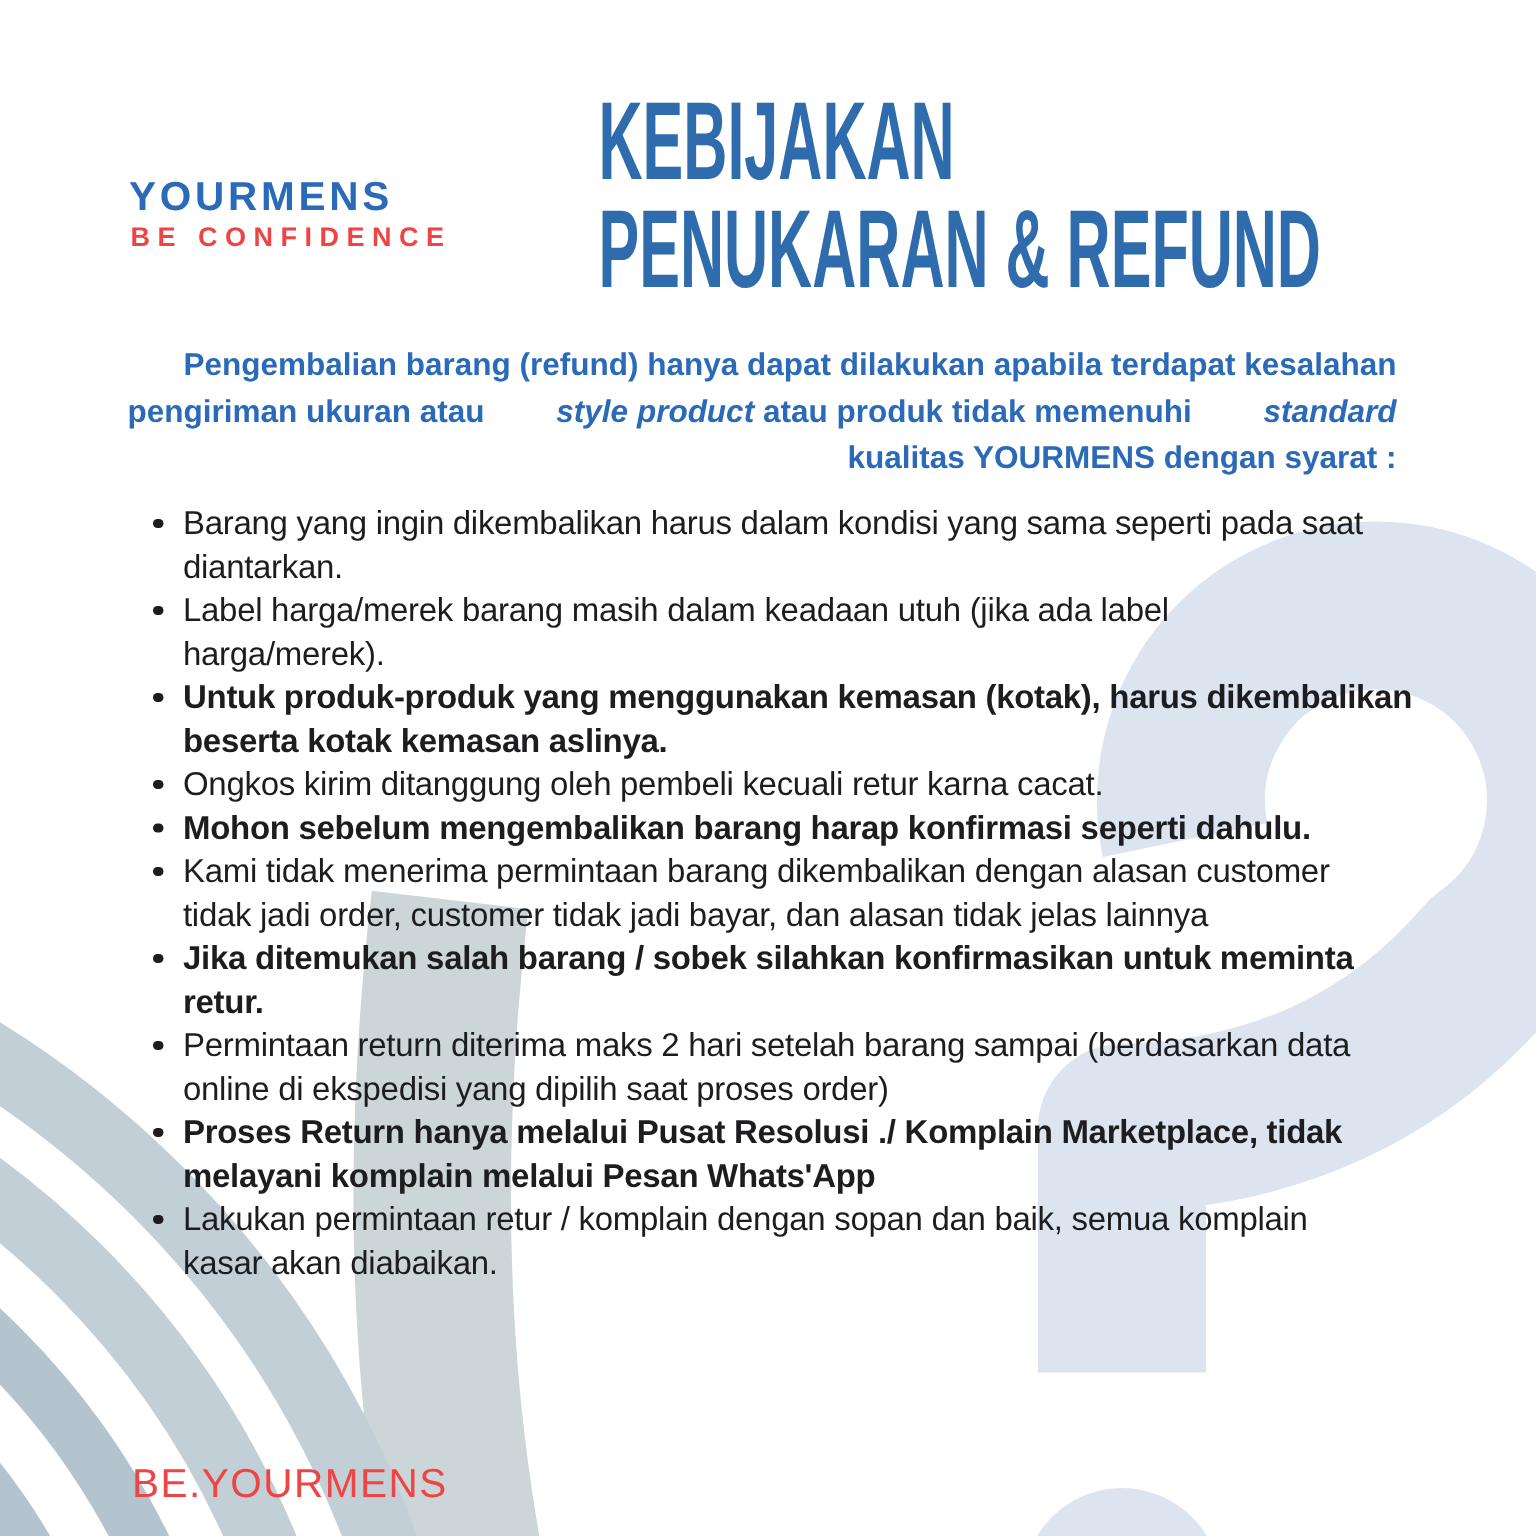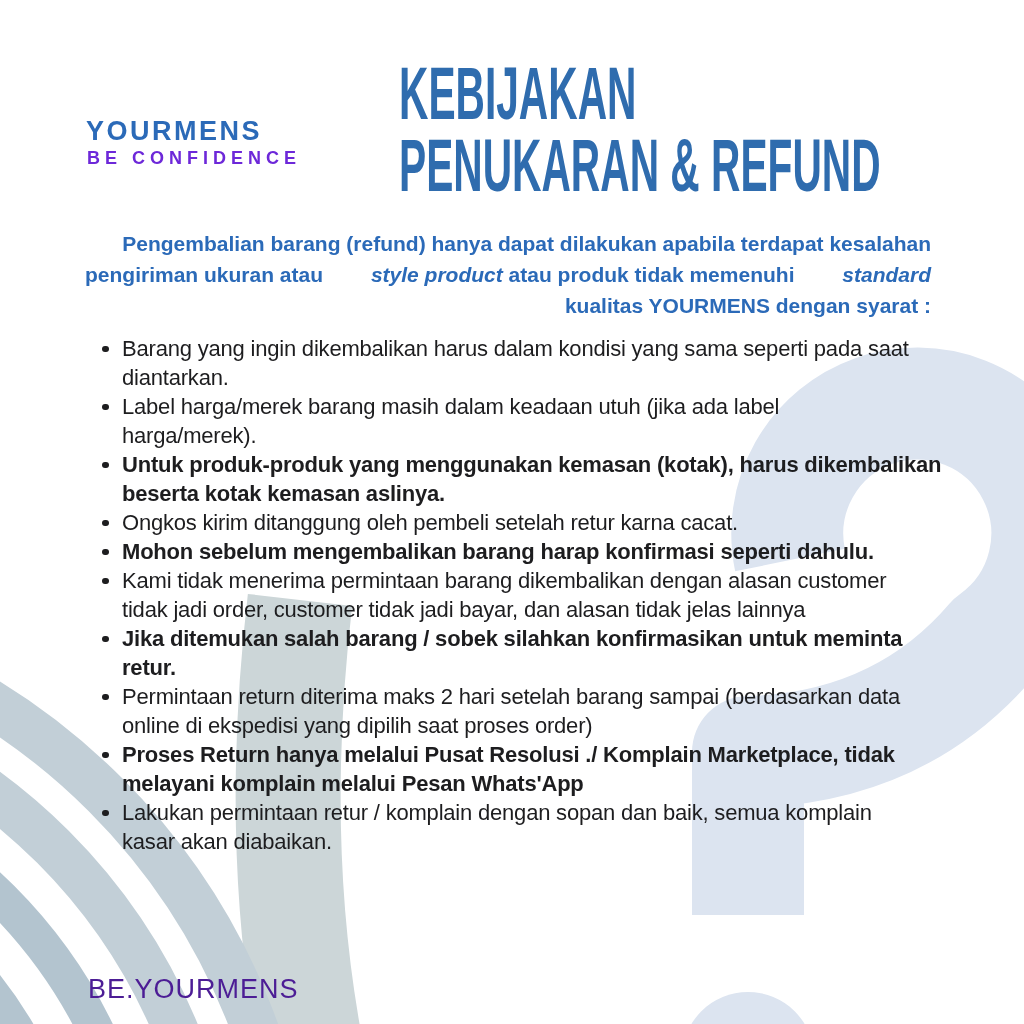--- a/index.html
+++ b/index.html
@@ -18,21 +18,21 @@
   
   .brand-name{
     left:86px;top:116px;
     font-size:27px;font-weight:bold;letter-spacing:2.5px;
     color:var(--brand-blue,#2b6ab8);
     white-space:pre;
   }
   .brand-tagline{
     left:87px;top:148px;
     font-size:18px;font-weight:bold;letter-spacing:5px;
-    color:#6d28d9;white-space:pre;
+    color:#ef4444;white-space:pre;
   }
 
   
   .title{left:399px;top:58px;}
   .title .line{
     display:block;white-space:pre;
     font-size:74px;font-weight:bold;line-height:72px;
     color:var(--title-blue,#2f6cae);
     transform:scaleX(0.55);transform-origin:left top;
   }
@@ -58,21 +58,21 @@
   }
   ul.policy li::before{
     content:"";position:absolute;left:2px;top:11.5px;
     width:6.5px;height:6.5px;border-radius:50%;background:#1d1d1f;
   }
   ul.policy li.b{font-weight:bold;}
 
   
   .footer-mark{
     left:88px;top:974px;
-    font-size:27px;letter-spacing:1px;color:#4c1d95;white-space:pre;
+    font-size:27px;letter-spacing:1px;color:#ef4444;white-space:pre;
   }
 </style>
 </head>
 <body style="--brand-blue: #2b6ab8; --title-blue: #2f6cae;">
 
 <svg id="watermark" viewBox="0 0 1024 1024" xmlns="http://www.w3.org/2000/svg" aria-hidden="true">
 
   <path d="M 300 600 Q 272 840 310 1045" fill="none" stroke="#ccd6d8" stroke-width="105"></path>
 
   <g fill="none">
@@ -102,21 +102,21 @@
 pengiriman ukuran atau </span><span class="it">style product</span><span> atau produk tidak memenuhi </span><span class="it">standard</span><span>
 kualitas YOURMENS dengan syarat :</span></div>
 
   <ul class="abs policy">
       <li>Barang yang ingin dikembalikan harus dalam kondisi yang sama seperti pada saat
 diantarkan.</li>
       <li>Label harga/merek barang masih dalam keadaan utuh (jika ada label
 harga/merek).</li>
       <li class="b">Untuk produk-produk yang menggunakan kemasan (kotak), harus dikembalikan
 beserta kotak kemasan aslinya.</li>
-      <li>Ongkos kirim ditanggung oleh pembeli setelah retur karna cacat.</li>
+      <li>Ongkos kirim ditanggung oleh pembeli kecuali retur karna cacat.</li>
       <li class="b">Mohon sebelum mengembalikan barang harap konfirmasi seperti dahulu.</li>
       <li>Kami tidak menerima permintaan barang dikembalikan dengan alasan customer
 tidak jadi order, customer tidak jadi bayar, dan alasan tidak jelas lainnya</li>
       <li class="b">Jika ditemukan salah barang / sobek silahkan konfirmasikan untuk meminta
 retur.</li>
       <li>Permintaan return diterima maks 2 hari setelah barang sampai (berdasarkan data
 online di ekspedisi yang dipilih saat proses order)</li>
       <li class="b">Proses Return hanya melalui Pusat Resolusi ./ Komplain Marketplace, tidak
 melayani komplain melalui Pesan Whats'App</li>
       <li>Lakukan permintaan retur / komplain dengan sopan dan baik, semua komplain

